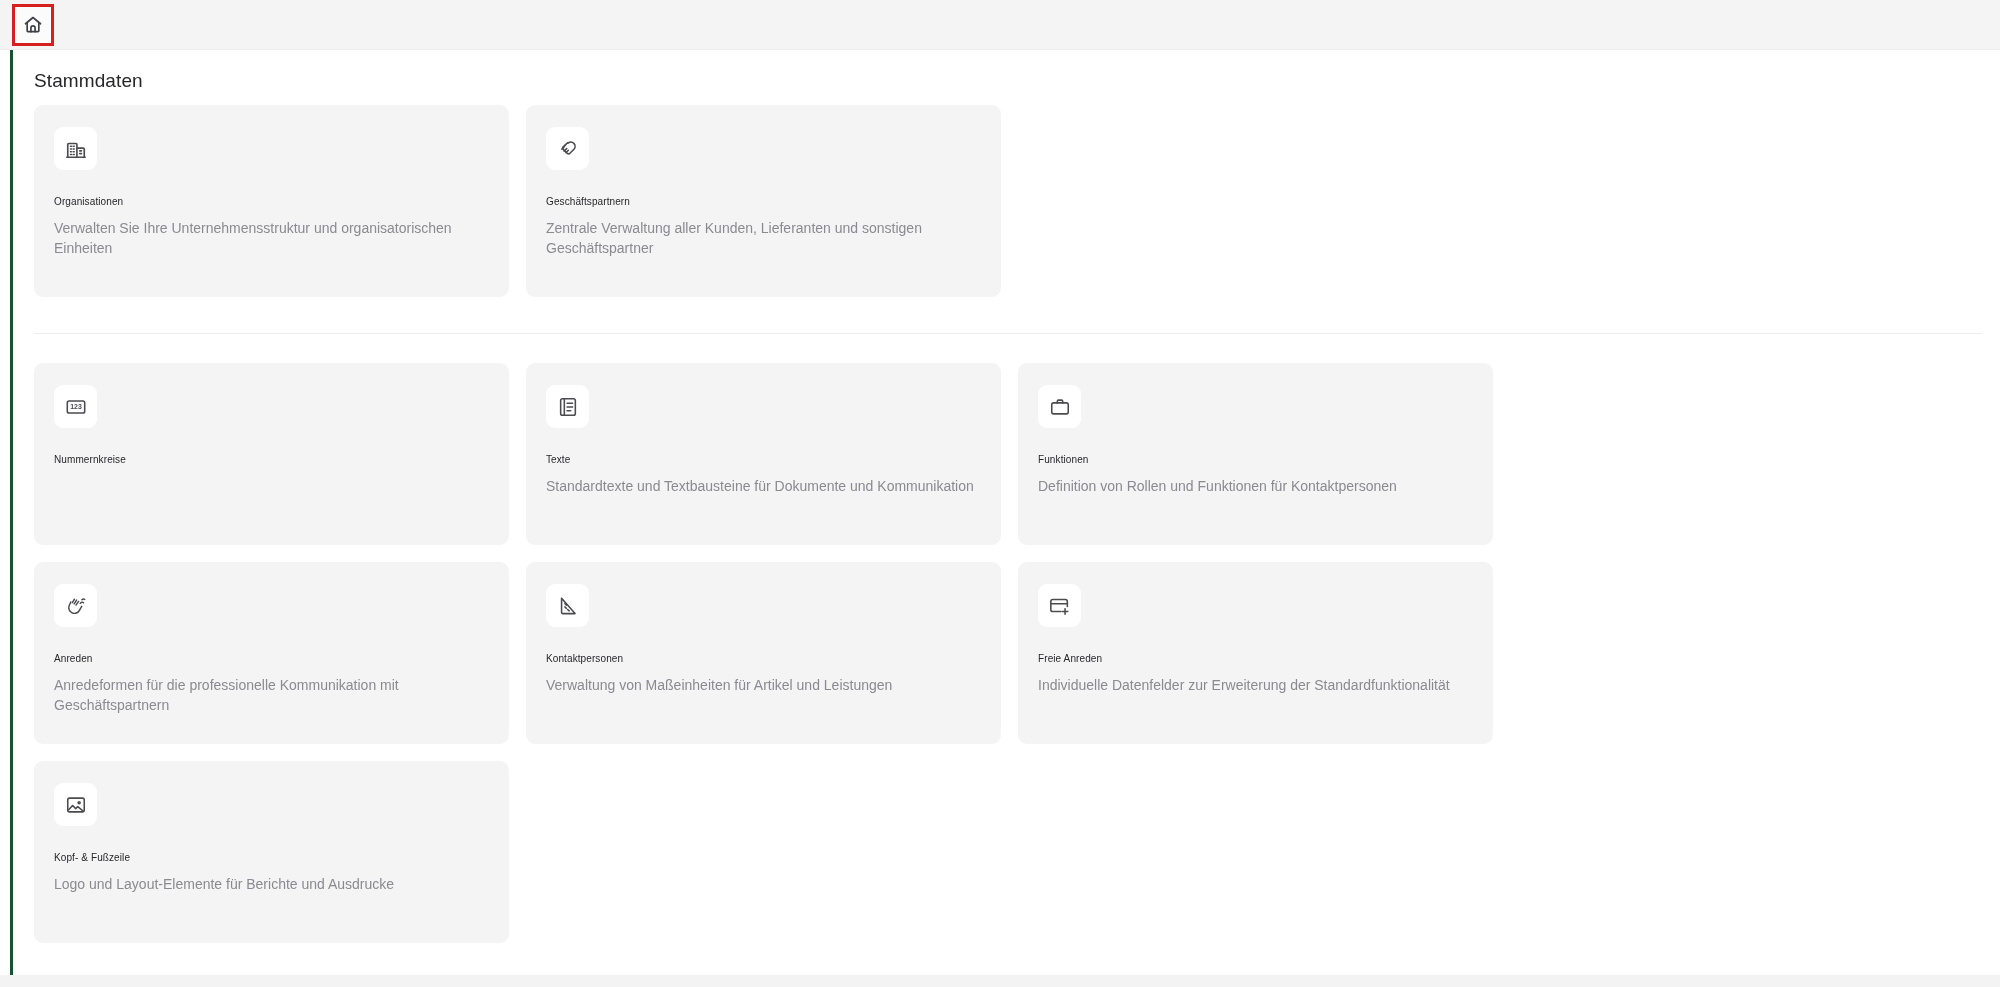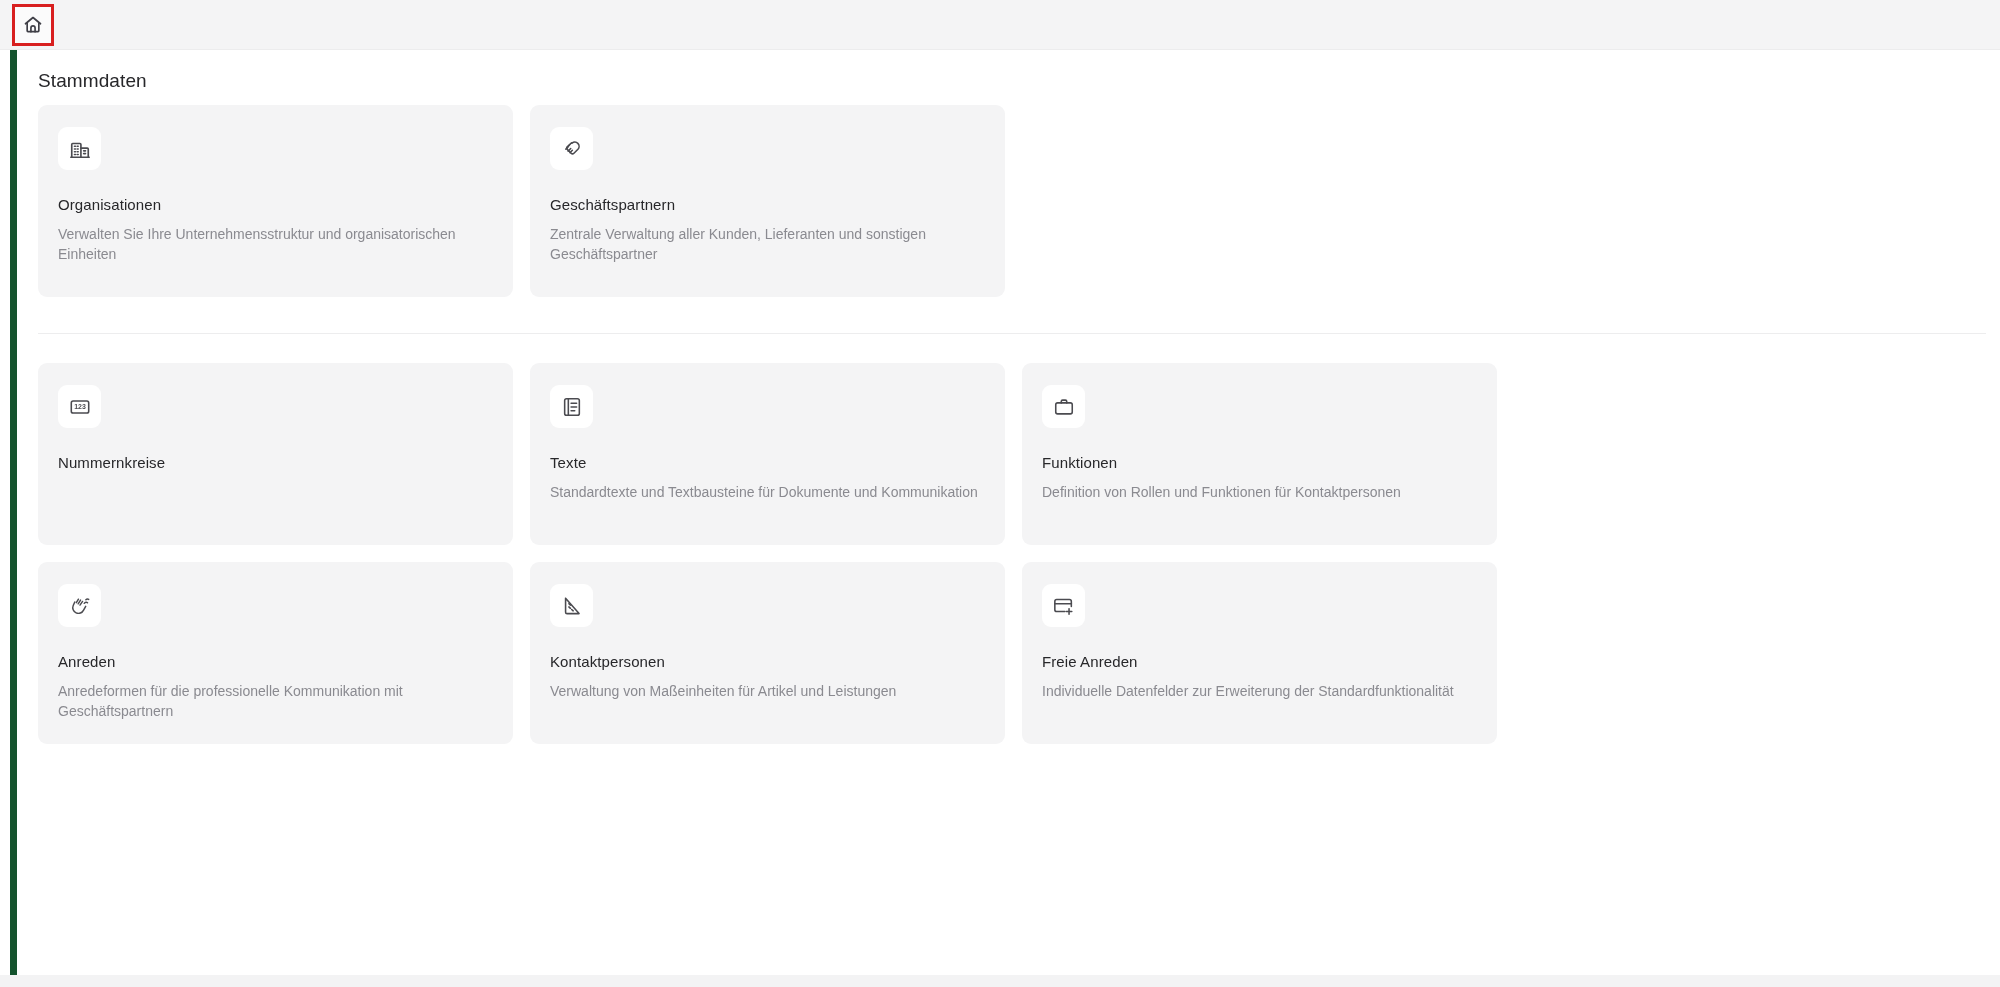--- a/index.html
+++ b/index.html
@@ -42,21 +42,21 @@
   .home-btn svg { display: block; }
 
   
   .page {
     position: absolute;
     left: 10px;
     top: 50px;
     width: 1990px;
     height: 925px;
     background: #ffffff;
-    border-left: 7px solid #14532d;
+    border-left: 3px solid #14532d;
   }
   .bottom-strip {
     position: absolute;
     left: 0; top: 975px;
     width: 2000px; height: 12px;
     background: #f3f3f4;
   }
 
   .page-title {
     position: absolute;
@@ -107,21 +107,21 @@
     background: #ffffff;
     border-radius: 9px;
     display: flex;
     align-items: center;
     justify-content: center;
     margin-bottom: 26px;
   }
   .icon-tile svg { display: block; }
 
   .card-title {
-    font-size: 15px;
+    font-size: 10px;
     color: #27272a;
     font-weight: 400;
     margin-bottom: 12px;
     letter-spacing: .1px;
   }
   .card-desc {
     font-size: 14px;
     color: #8a8a90;
     line-height: 1.42;
     max-width: 430px;
@@ -259,20 +259,31 @@
               <path d="M20 12.5V7a2 2 0 0 0-2-2H4a2 2 0 0 0-2 2v9a2 2 0 0 0 2 2h9"></path>
               <path d="M2 9.5h18"></path>
               <path d="M17.5 15v6"></path>
               <path d="M14.5 18h6"></path>
             </svg>
           </div>
           <div class="card-title">Freie Anreden</div>
           <div class="card-desc">Individuelle Datenfelder zur Erweiterung der Standardfunktionalität</div>
         </div>
 
+        <div class="card h-short">
+          <div class="icon-tile">
+            <svg width="22" height="22" viewBox="0 0 24 24" fill="none" stroke="#4b4b50" stroke-width="1.7" stroke-linecap="round" stroke-linejoin="round">
+              <rect x="3" y="4.5" width="18" height="15" rx="2"></rect>
+              <circle cx="15.4" cy="9.6" r="1.1"></circle>
+              <path d="M4 17.2l4.3-4.6 3.4 3.3 2.3-2.2 6 5.1"></path>
+            </svg>
+          </div>
+          <div class="card-title">Kopf- &amp; Fußzeile</div>
+          <div class="card-desc one-line">Logo und Layout-Elemente für Berichte und Ausdrucke</div>
+        </div>
 
       </div>
     </div>
 
   </div>
 
   <div class="bottom-strip"></div>
 
 </div>
 

